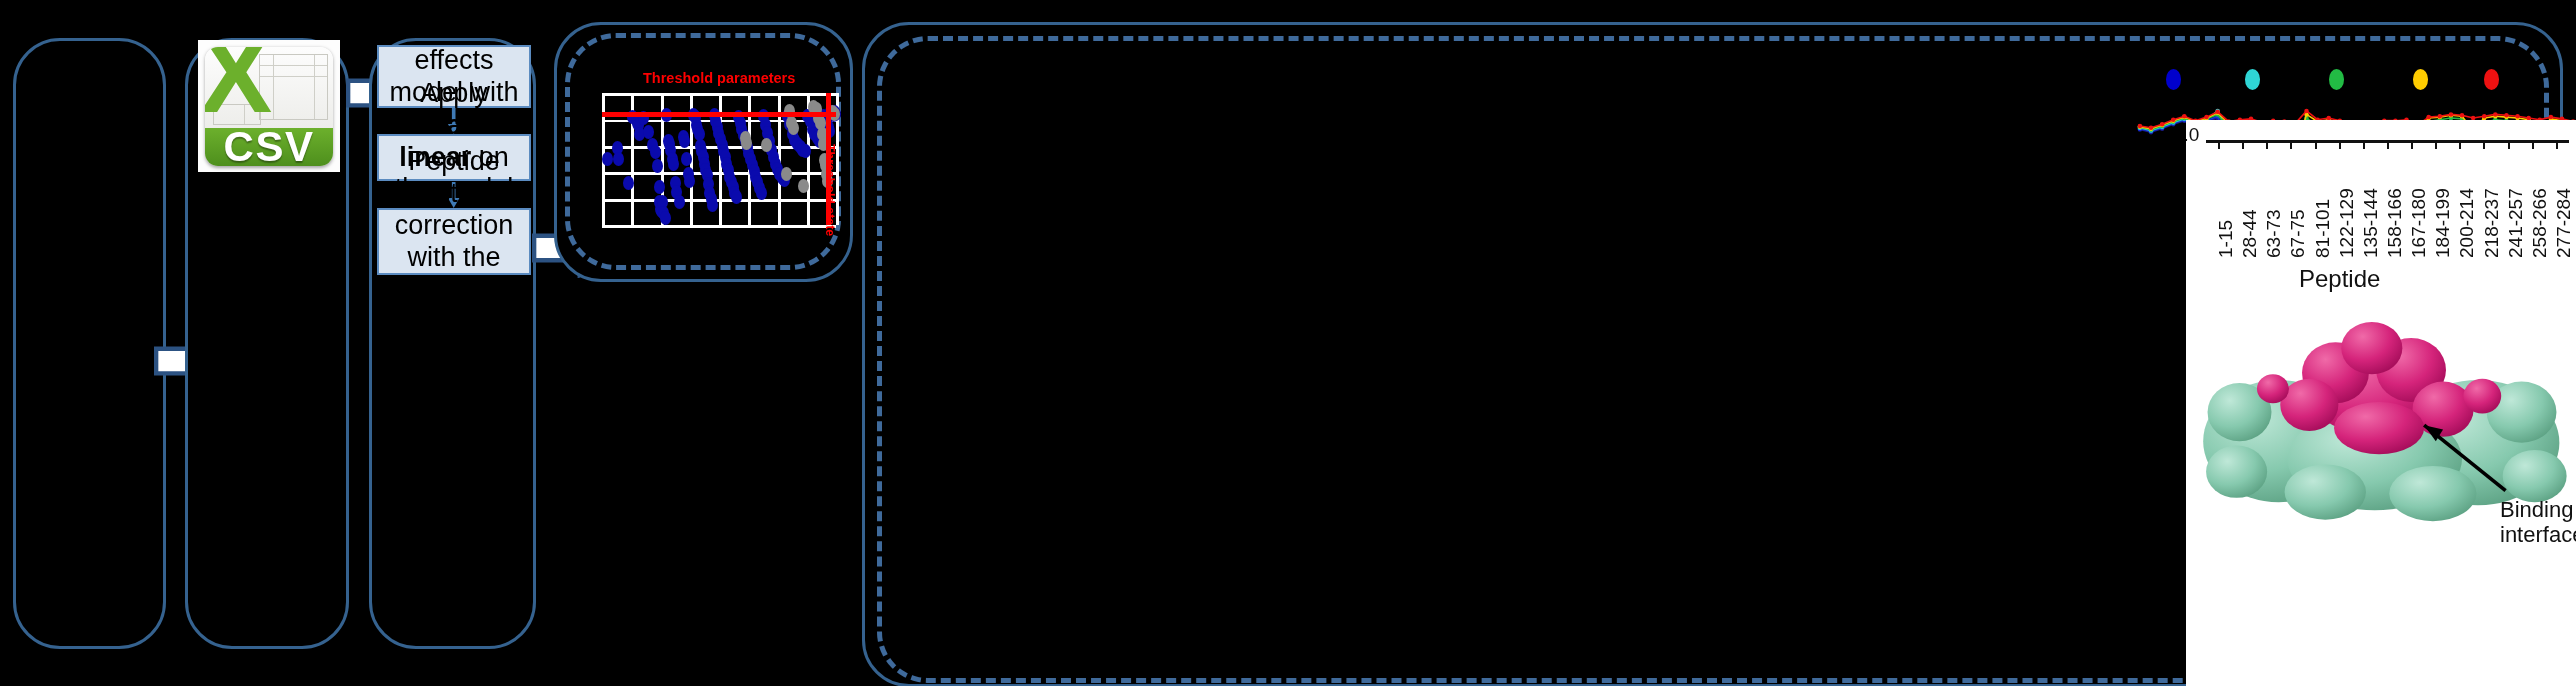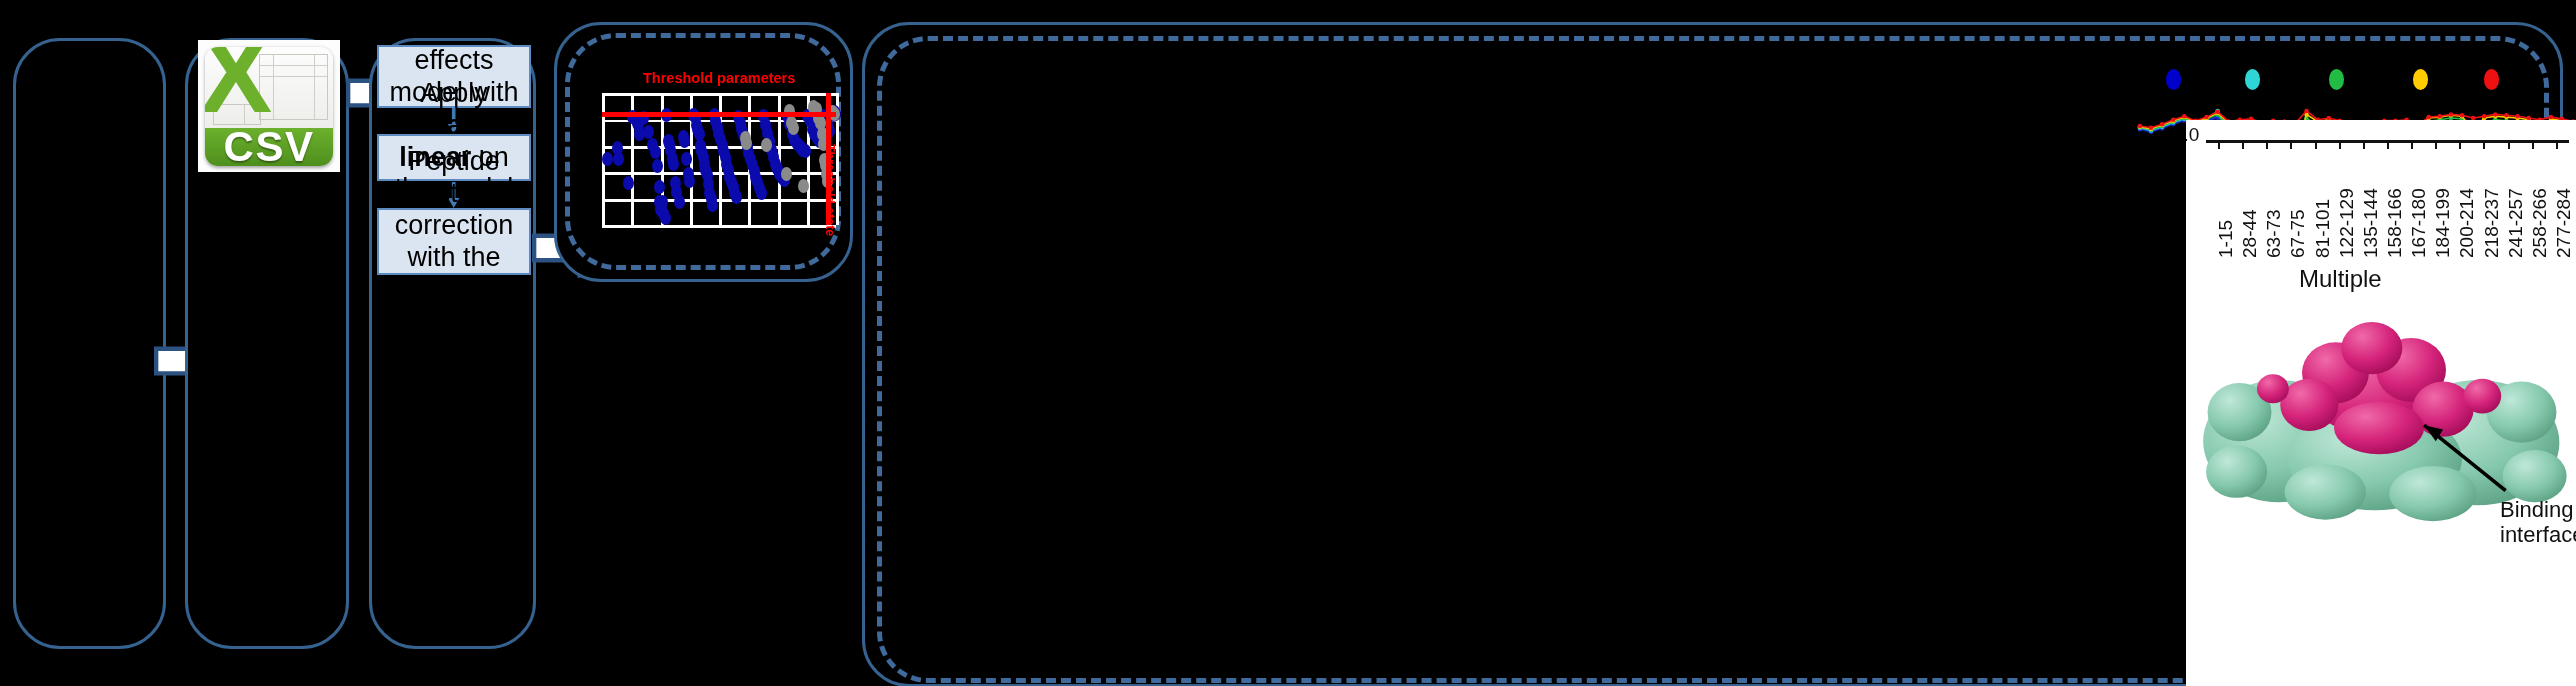--- a/index.html
+++ b/index.html
@@ -610,21 +610,21 @@
         <div class="xtick" style="left: 295px; top: 138px;">218-237</div>
         <div class="axisline" style="left: 297px; top: 20.4px; width: 1.5px; height: 8.7px;"></div>
         <div class="xtick" style="left: 319px; top: 138px;">241-257</div>
         <div class="axisline" style="left: 322px; top: 20.4px; width: 1.5px; height: 8.7px;"></div>
         <div class="xtick" style="left: 343px; top: 138px;">258-266</div>
         <div class="axisline" style="left: 346px; top: 20.4px; width: 1.5px; height: 8.7px;"></div>
         <div class="xtick" style="left: 367px; top: 138px;">277-284</div>
         <div class="axisline" style="left: 370px; top: 20.4px; width: 1.5px; height: 8.7px;"></div>
       </div>
 
-    <div class="peptide-label" style="left:113px;top:145px;">Multiple</div>
+    <div class="peptide-label" style="left:113px;top:145px;">Peptide</div>
 
     <svg style="position:absolute;left:7.3px;top:183px;width:378px;height:240px;" viewBox="0 0 520 330">
       <defs>
         <radialGradient id="gteal" cx="35%" cy="30%" r="75%">
           <stop offset="0%" stop-color="#bfe8d8"></stop>
             <stop offset="60%" stop-color="#86c9ae"></stop>
           <stop offset="100%" stop-color="#5ea385"></stop>
         </radialGradient>
         <radialGradient id="gpink" cx="35%" cy="28%" r="75%">
           <stop offset="0%" stop-color="#f06aa8"></stop>

